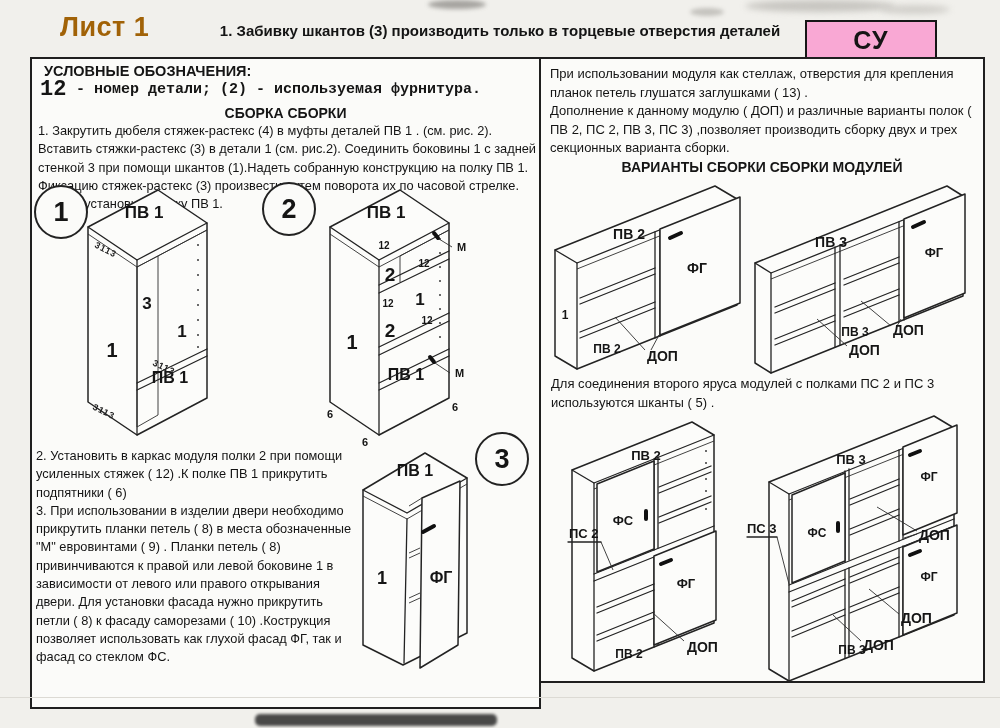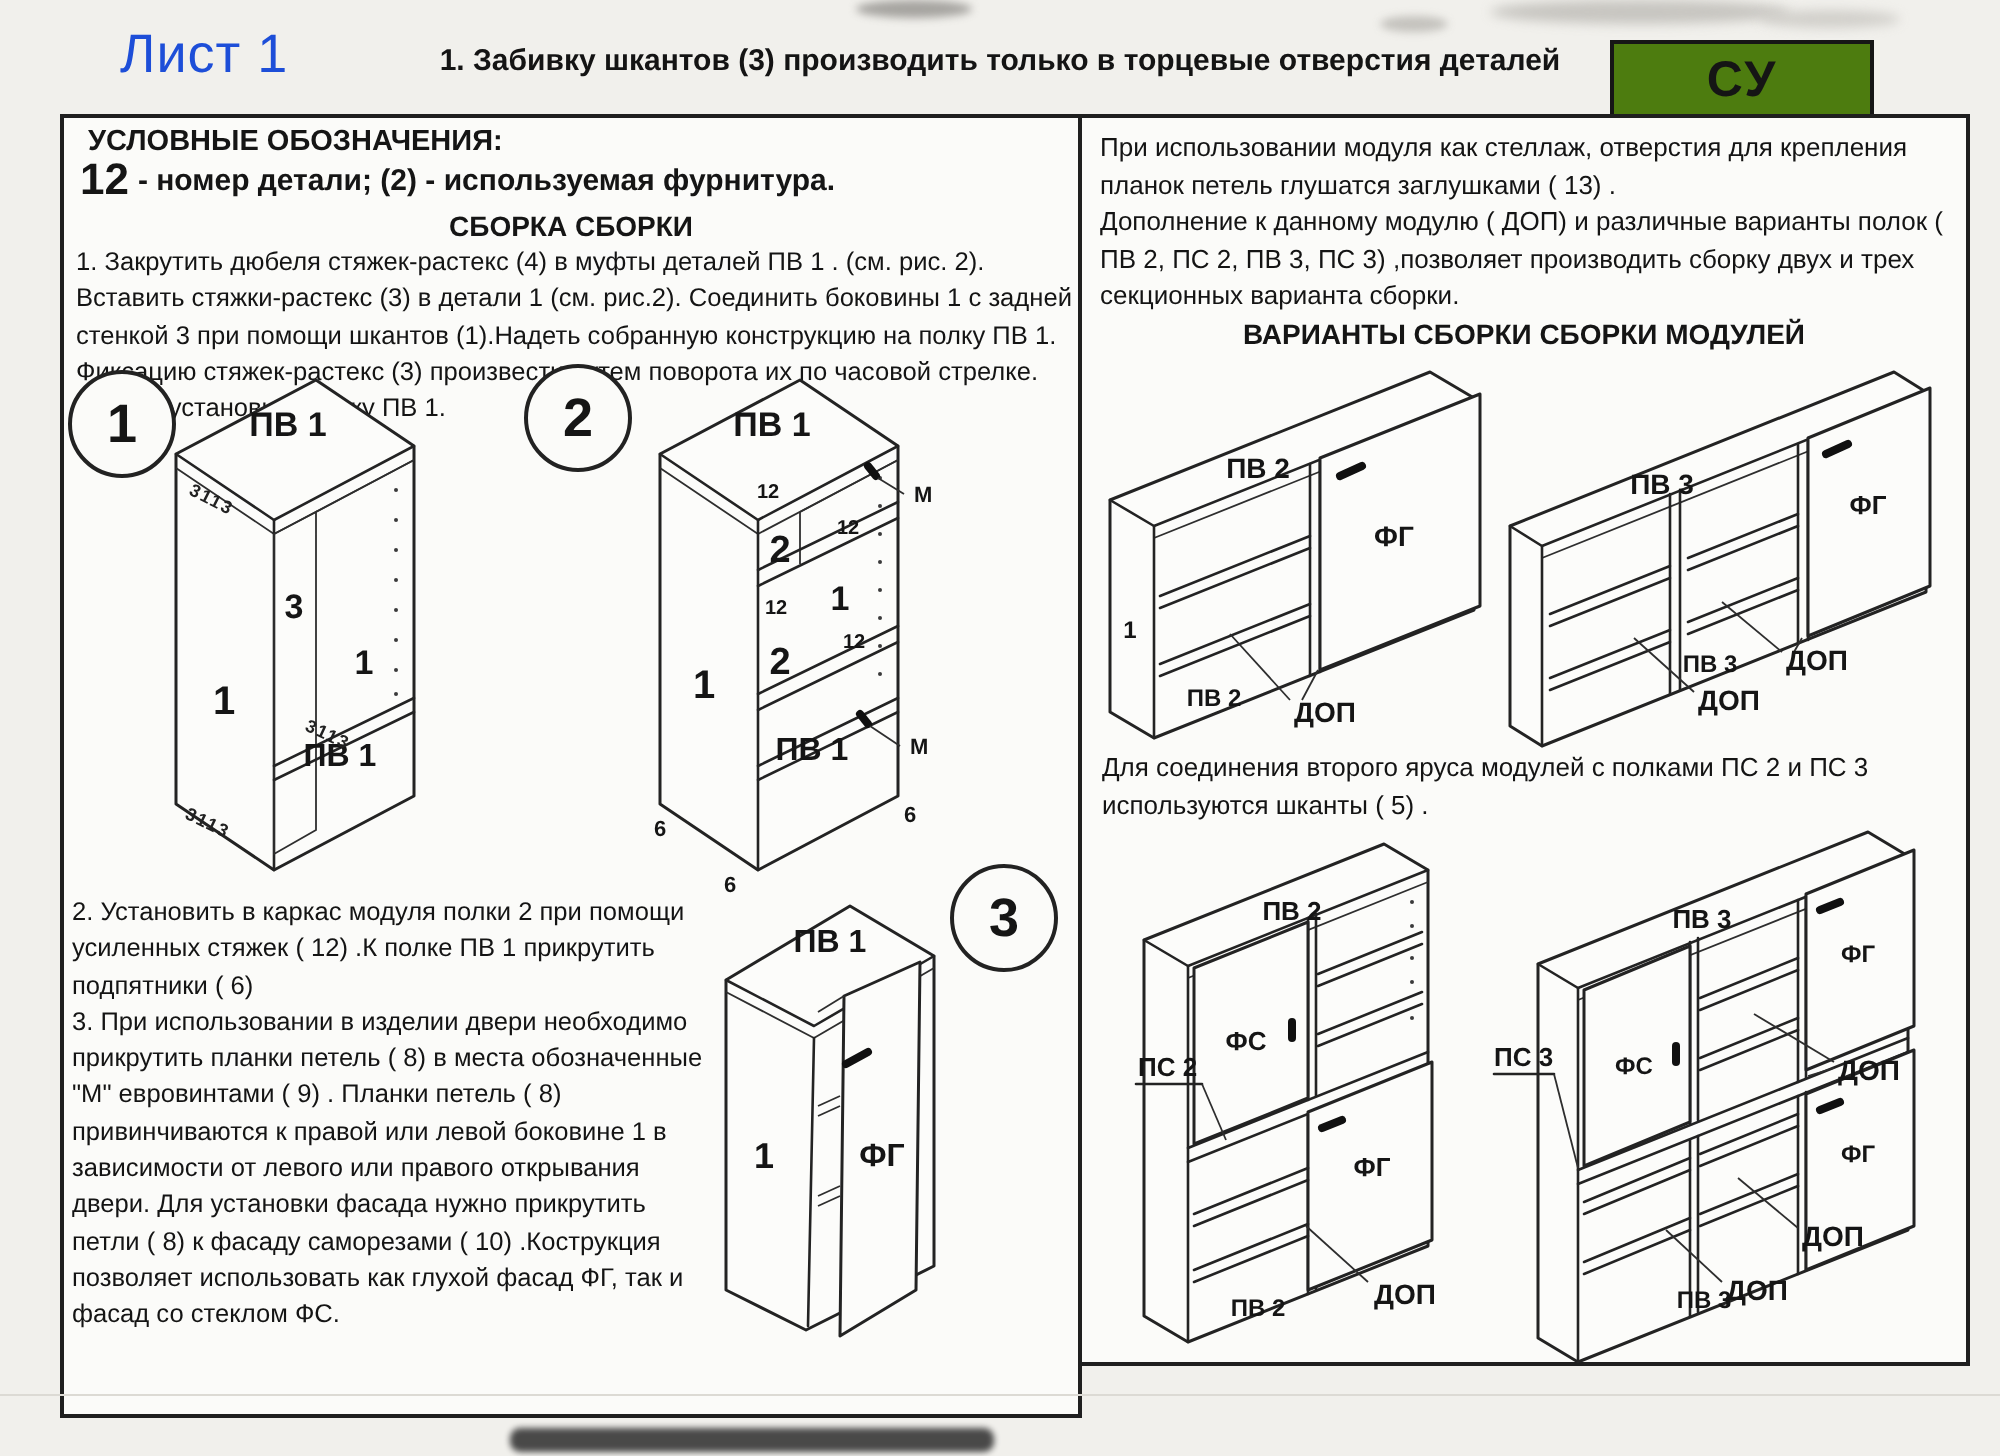--- a/index.html
+++ b/index.html
@@ -7,24 +7,24 @@
     width:1000px;height:728px;position:relative;overflow:hidden;
     background:#f1f0ec;
     font-family:"Liberation Sans", sans-serif;
     color:#151515;
   }
   .abs{position:absolute;}
   .box{
     position:absolute;border:2px solid #1f1f1f;background:#fbfbf9;
     box-sizing:border-box;
   }
-  .sheet-title{font-size:27px;font-weight:400;letter-spacing:.5px;color:#1d4ed8;}
+  .sheet-title{font-size:27px;font-weight:700;letter-spacing:.5px;color:#a16207;}
   .head-note{font-size:15px;font-weight:700;text-align:center;color:#141414;}
   .stamp{
-    position:absolute;border:2px solid #161616;background:#4d7c0f;
+    position:absolute;border:2px solid #161616;background:#f9a8d4;
     display:flex;align-items:center;justify-content:center;
     font-size:25px;font-weight:700;letter-spacing:1px;
   }
   .legend-title{font-size:14.5px;font-weight:700;}
   .legend-num{font-size:22px;font-weight:700;vertical-align:-2px;}
   .legend-rest{font-size:15px;font-weight:700;}
   .sec-title{font-size:14px;font-weight:700;text-align:center;width:100%;}
   .para{font-size:12.8px;line-height:1.43;color:#141414;}
   .para p{margin:0;}
   .numcircle{
@@ -47,21 +47,21 @@
 
 <div class="abs sheet-title" style="left:60px;top:12px;">Лист 1</div>
 <div class="abs head-note" style="left:170px;top:22px;width:660px;">1. Забивку шкантов (3) производить только в торцевые отверстия деталей</div>
 <div class="stamp" style="left:805px;top:20px;width:128px;height:36px;">
   <span>СУ</span>
 </div>
 
 <div class="box" style="left:30px;top:57px;width:511px;height:652px;">
 
   <div class="abs legend-title" style="left:12px;top:4px;">УСЛОВНЫЕ ОБОЗНАЧЕНИЯ:</div>
-  <div class="abs" style="left:8px;top:18px;">
+  <div class="abs" style="left:8px;top:18px;font-family:Liberation Mono, monospace;">
     <span class="legend-num">12</span>
     <span class="legend-rest">- номер детали;  (2) - используемая фурнитура.</span>
   </div>
   <div class="abs sec-title" style="left:0;top:46px;">СБОРКА СБОРКИ</div>
   <div class="abs para" style="left:6px;top:63px;width:500px;">1. Закрутить дюбеля стяжек-растекс (4) в муфты деталей ПВ 1 . (см. рис. 2). Вставить стяжки-растекс (3) в детали 1 (см. рис.2). Соединить  боковины 1 с задней стенкой 3 при помощи шкантов (1).Надеть собранную конструкцию на полку ПВ 1. Фиксацию стяжек-растекс (3) произвести путем поворота их по часовой стрелке. Сверху установить полку ПВ 1.</div>
 
   <div class="numcircle" style="left:2px;top:126px;">
     <span>1</span>
   </div>
 

